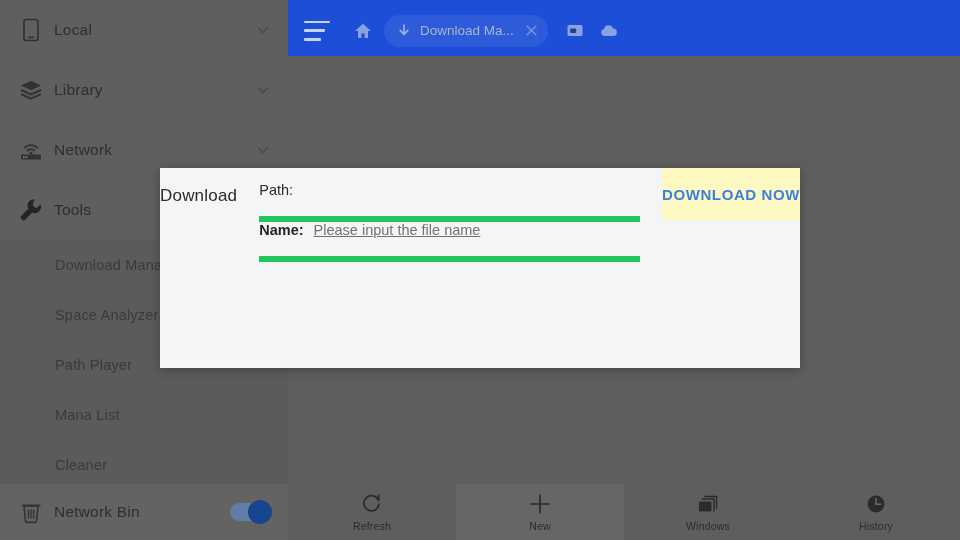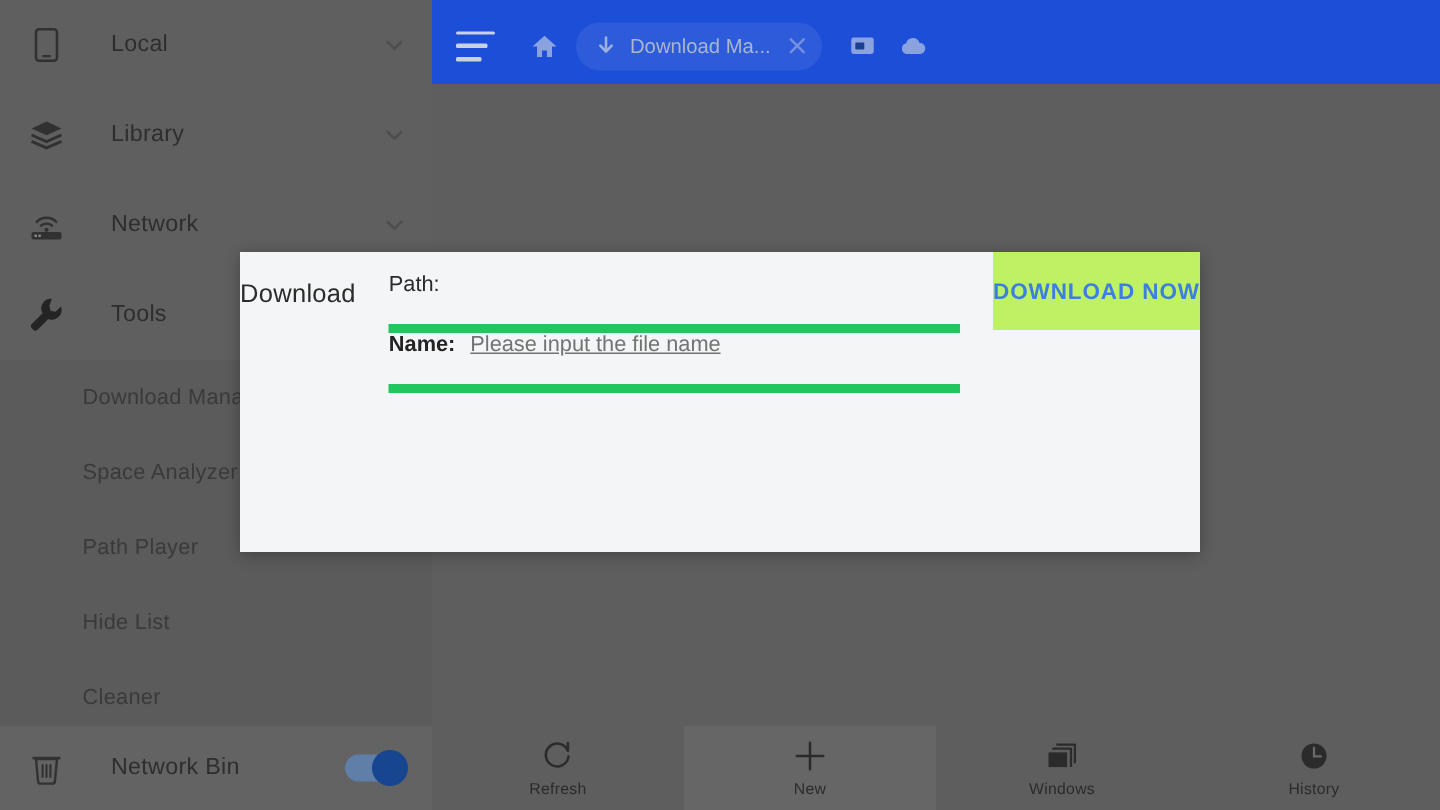--- a/index.html
+++ b/index.html
@@ -30,21 +30,21 @@
     height: 60px;
     padding-left: 16px;
   }
   .nav-ico {
     width: 30px; height: 30px;
     display: flex; align-items: center; justify-content: center;
     flex: 0 0 30px;
     opacity: .92;
   }
   .nav-label {
-    margin-left: 28px;
+    margin-left: 8px;
     font-size: 15.5px;
     color: #2e2e2e;
     letter-spacing: .2px;
     white-space: nowrap;
   }
   .nav-chev {
     position: absolute; right: 18px; top: 50%;
     transform: translateY(-50%);
     width: 14px; height: 14px;
     opacity: .45;
@@ -192,21 +192,21 @@
     flex: 1 1 auto;
     font-size: 14.5px;
     padding: 0 0 7px 10px;
     white-space: nowrap; overflow: hidden; text-overflow: ellipsis;
   }
   #path-value { color: #f2f3f4; }
   #name-value { color: #737373; text-decoration: underline; }
 
   #dlg-footer {
     height: 52px;
-    background: #bef264;
+    background: #fef9c3;
     display: flex; align-items: center; justify-content: center;
   }
   #download-now {
     font-size: 15px;
     font-weight: 700;
     color: #3c7fe0;
     letter-spacing: .6px;
     background: none; border: none;
     cursor: pointer;
     font-family: "Liberation Sans", sans-serif;
@@ -286,21 +286,21 @@
       <div class="sub-row">
         <span class="sub-label">Download Mana</span>
       </div>
       <div class="sub-row">
         <span class="sub-label">Space Analyzer</span>
       </div>
       <div class="sub-row">
         <span class="sub-label">Path Player</span>
       </div>
       <div class="sub-row">
-        <span class="sub-label">Hide List</span>
+        <span class="sub-label">Mana List</span>
       </div>
       <div class="sub-row">
         <span class="sub-label">Cleaner</span>
       </div>
     </div>
 
     <div id="sidebar-footer">
       <span class="nav-ico">
         <svg width="22" height="24" viewBox="0 0 22 24">
           <path d="M4 6 h14 l-1.4 15 a1.6 1.6 0 0 1 -1.6 1.4 h-8 a1.6 1.6 0 0 1 -1.6 -1.4 z" fill="none" stroke="#2e2e2e" stroke-width="1.6"></path>

